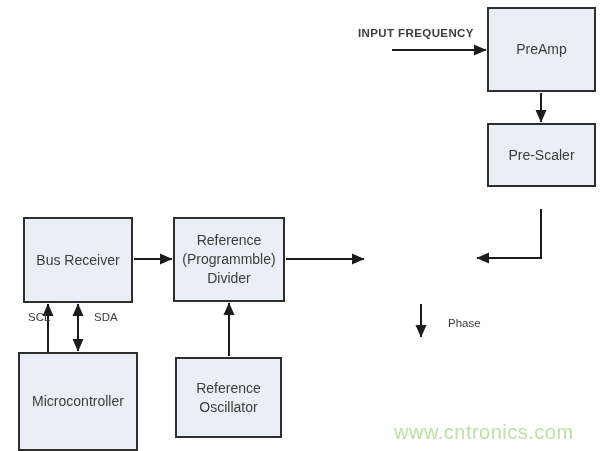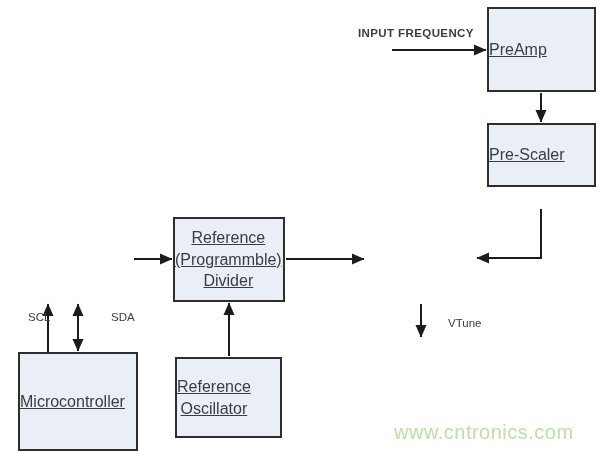--- a/index.html
+++ b/index.html
@@ -27,26 +27,26 @@
     stroke-width: 2;
     fill: none;
   }
   .box {
     position: absolute;
     box-sizing: border-box;
     background: var(--box-fill, #e9eef7);
     border: 2px solid var(--box-border, #2e2e2e);
     display: flex;
     align-items: center;
+    justify-content: center;
     text-align: center;
     color: var(--text, #3c3c3c);
-    font-size: 16px;
+    font-size: 14px;
     line-height: 1.35;
     white-space: pre-line;
-    text-decoration: underline;
   }
   #preamp        { left: 487px; top: 7px;   width: 109px; height: 85px; }
   #prescaler     { left: 487px; top: 123px; width: 109px; height: 64px; }
   #phase-comp    { left: 365px; top: 217px; width: 110px; height: 86px; }
   #bus-receiver  { left: 23px;  top: 217px; width: 110px; height: 86px; }
   #ref-divider   { left: 173px; top: 217px; width: 112px; height: 85px; }
   #microcontroller { left: 18px; top: 352px; width: 120px; height: 99px; }
   #ref-oscillator  { left: 175px; top: 357px; width: 107px; height: 81px; }
   .float-label {
     position: absolute;
@@ -54,21 +54,21 @@
     font-size: 11.5px;
     white-space: nowrap;
     margin-left: 14px;
   }
   #input-frequency-label {
     left: 344px; top: 27px;
     font-weight: bold;
     letter-spacing: 0.4px;
   }
   #scl-label   { left: 14px;  top: 311px; }
-  #sda-label   { left: 97px;  top: 311px; }
+  #sda-label   { left: 80px;  top: 311px; }
   #vtune-label { left: 434px; top: 317px; }
   #watermark {
     position: absolute;
     left: 394px; top: 421px;
     color: var(--watermark, #bce0a5);
     font-size: 20px;
     letter-spacing: 0.5px;
     white-space: nowrap;
   }
 </style>
@@ -94,33 +94,36 @@
     <line x1="78" y1="304" x2="78" y2="351" marker-end="url(#ah)"></line>
     <line x1="421" y1="304" x2="421" y2="337" marker-end="url(#ah)"></line>
   </svg>
 
   <div class="box" id="preamp">
     <span>PreAmp</span>
   </div>
   <div class="box" id="prescaler">
     <span>Pre-Scaler</span>
   </div>
+  <div class="box" id="bus-receiver">
+    <span>Bus Receiver</span>
+  </div>
   <div class="box" id="ref-divider">
     <span>Reference
 (Programmble)
 Divider</span>
   </div>
   <div class="box" id="microcontroller">
     <span>Microcontroller</span>
   </div>
   <div class="box" id="ref-oscillator">
     <span>Reference
 Oscillator</span>
   </div>
 
   <span class="float-label" id="input-frequency-label">INPUT FREQUENCY</span>
   <span class="float-label" id="scl-label">SCL</span>
   <span class="float-label" id="sda-label">SDA</span>
-  <span class="float-label" id="vtune-label">VTune</span>
+  <span class="float-label" id="vtune-label">Phase</span>
 
   <span id="watermark">www.cntronics.com</span>
 
 </div>
 
 </body></html>

